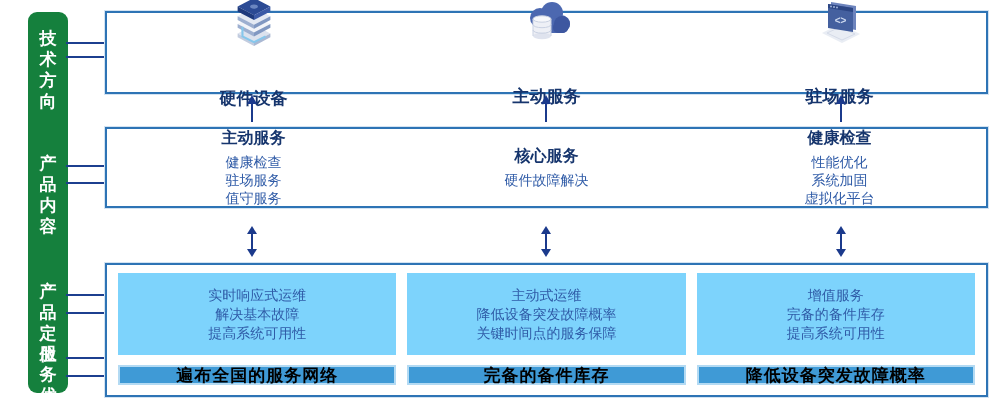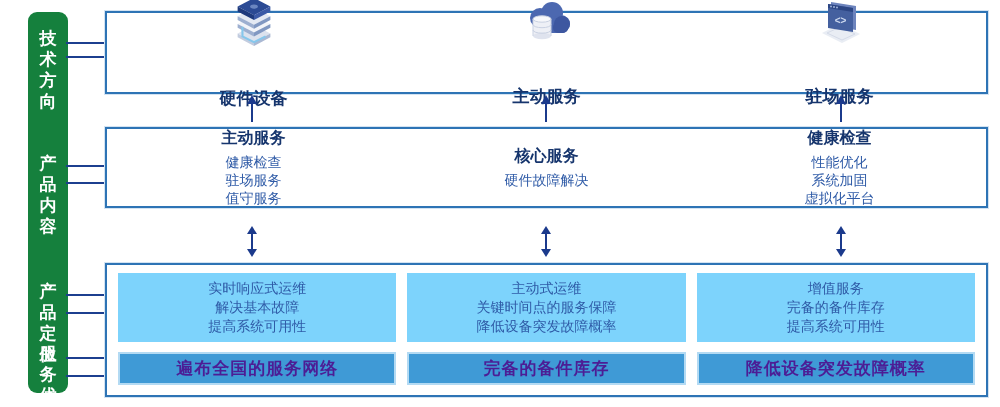--- a/index.html
+++ b/index.html
@@ -36,23 +36,23 @@
   .svc-title{font-size:16px;font-weight:bold;color:#16356d;margin-bottom:4px;}
   .svc-item{font-size:14px;color:#2f5ba7;line-height:18px;}
   
   .pos-col{flex:1;display:flex;flex-direction:column;}
   .gray-panel{
     flex:1;background:#7dd3fc;display:flex;flex-direction:column;
     align-items:center;justify-content:center;
   }
   .gray-line{font-size:14px;color:#2f5ba7;line-height:19px;}
   .adv-bar{
-    margin-top:10px;height:33px;background:#3f9ad6;border:2px solid #b3daf3;
+    margin-top:10px;height:20px;background:#3f9ad6;border:2px solid #b3daf3;
     box-sizing:border-box;display:flex;align-items:center;justify-content:center;
-    color:#4c1d95;font-weight:bold;font-size:17px;letter-spacing:1px;
+    color:#000000;font-weight:bold;font-size:17px;letter-spacing:1px;
   }
   
   .arrow-row{position:absolute;left:105px;width:883px;display:flex;}
   .ar-1{top:97px;height:27px;}
   .ar-2{top:228px;height:31px;}
   .arrow-cell{flex:1;display:flex;align-items:center;justify-content:center;}
 </style>
 </head>
 <body>
 
@@ -215,22 +215,22 @@
       <div class="gray-panel">
         <div class="gray-line">实时响应式运维</div>
         <div class="gray-line">解决基本故障</div>
         <div class="gray-line">提高系统可用性</div>
       </div>
       <div class="adv-bar">遍布全国的服务网络</div>
     </div>
     <div class="pos-col">
       <div class="gray-panel">
         <div class="gray-line">主动式运维</div>
+        <div class="gray-line">降低设备突发故障概率</div>
         <div class="gray-line">关键时间点的服务保障</div>
-        <div class="gray-line">降低设备突发故障概率</div>
       </div>
       <div class="adv-bar">完备的备件库存</div>
     </div>
     <div class="pos-col">
       <div class="gray-panel">
         <div class="gray-line">增值服务</div>
         <div class="gray-line">完备的备件库存</div>
         <div class="gray-line">提高系统可用性</div>
       </div>
       <div class="adv-bar">降低设备突发故障概率</div>

